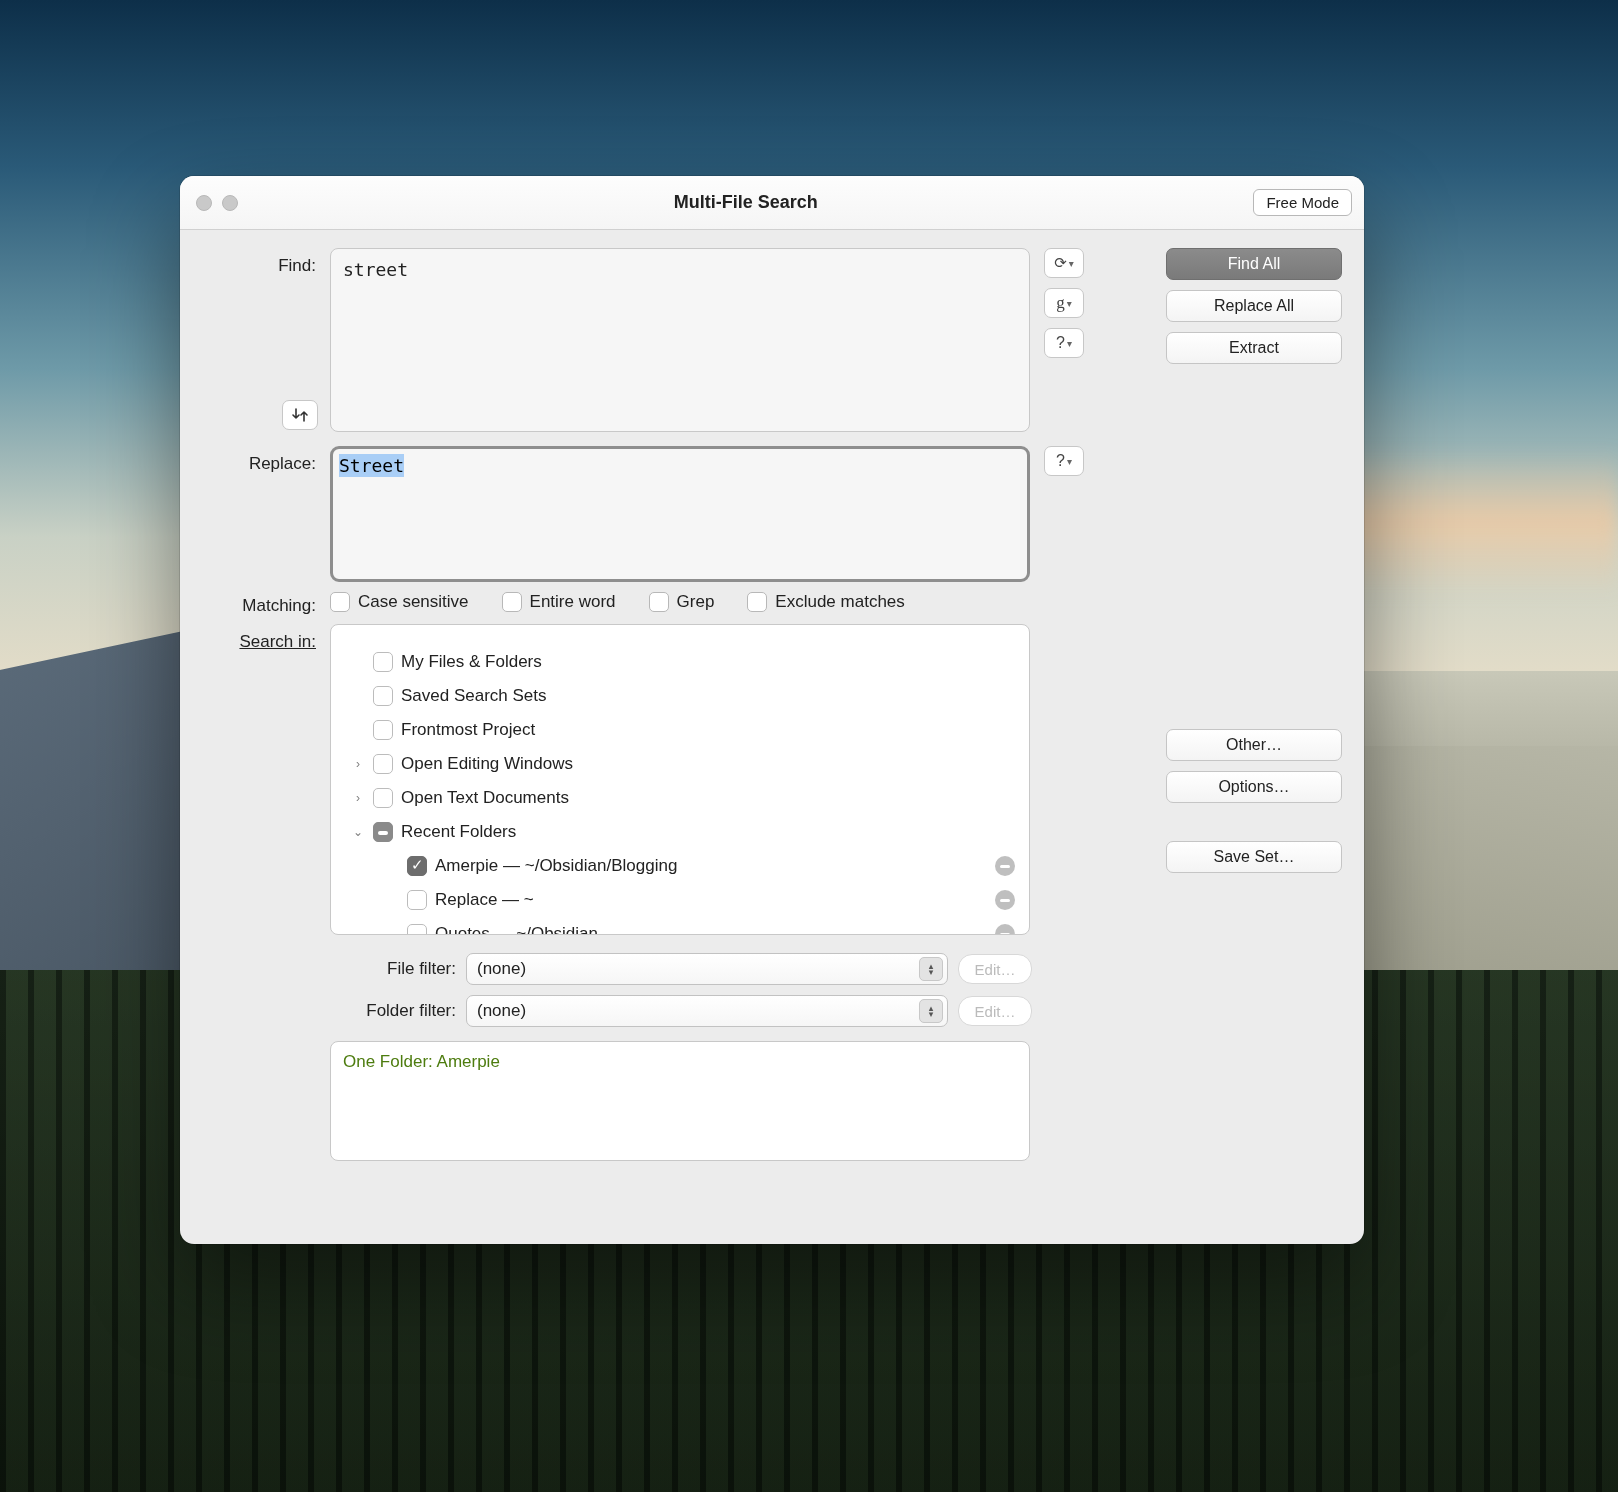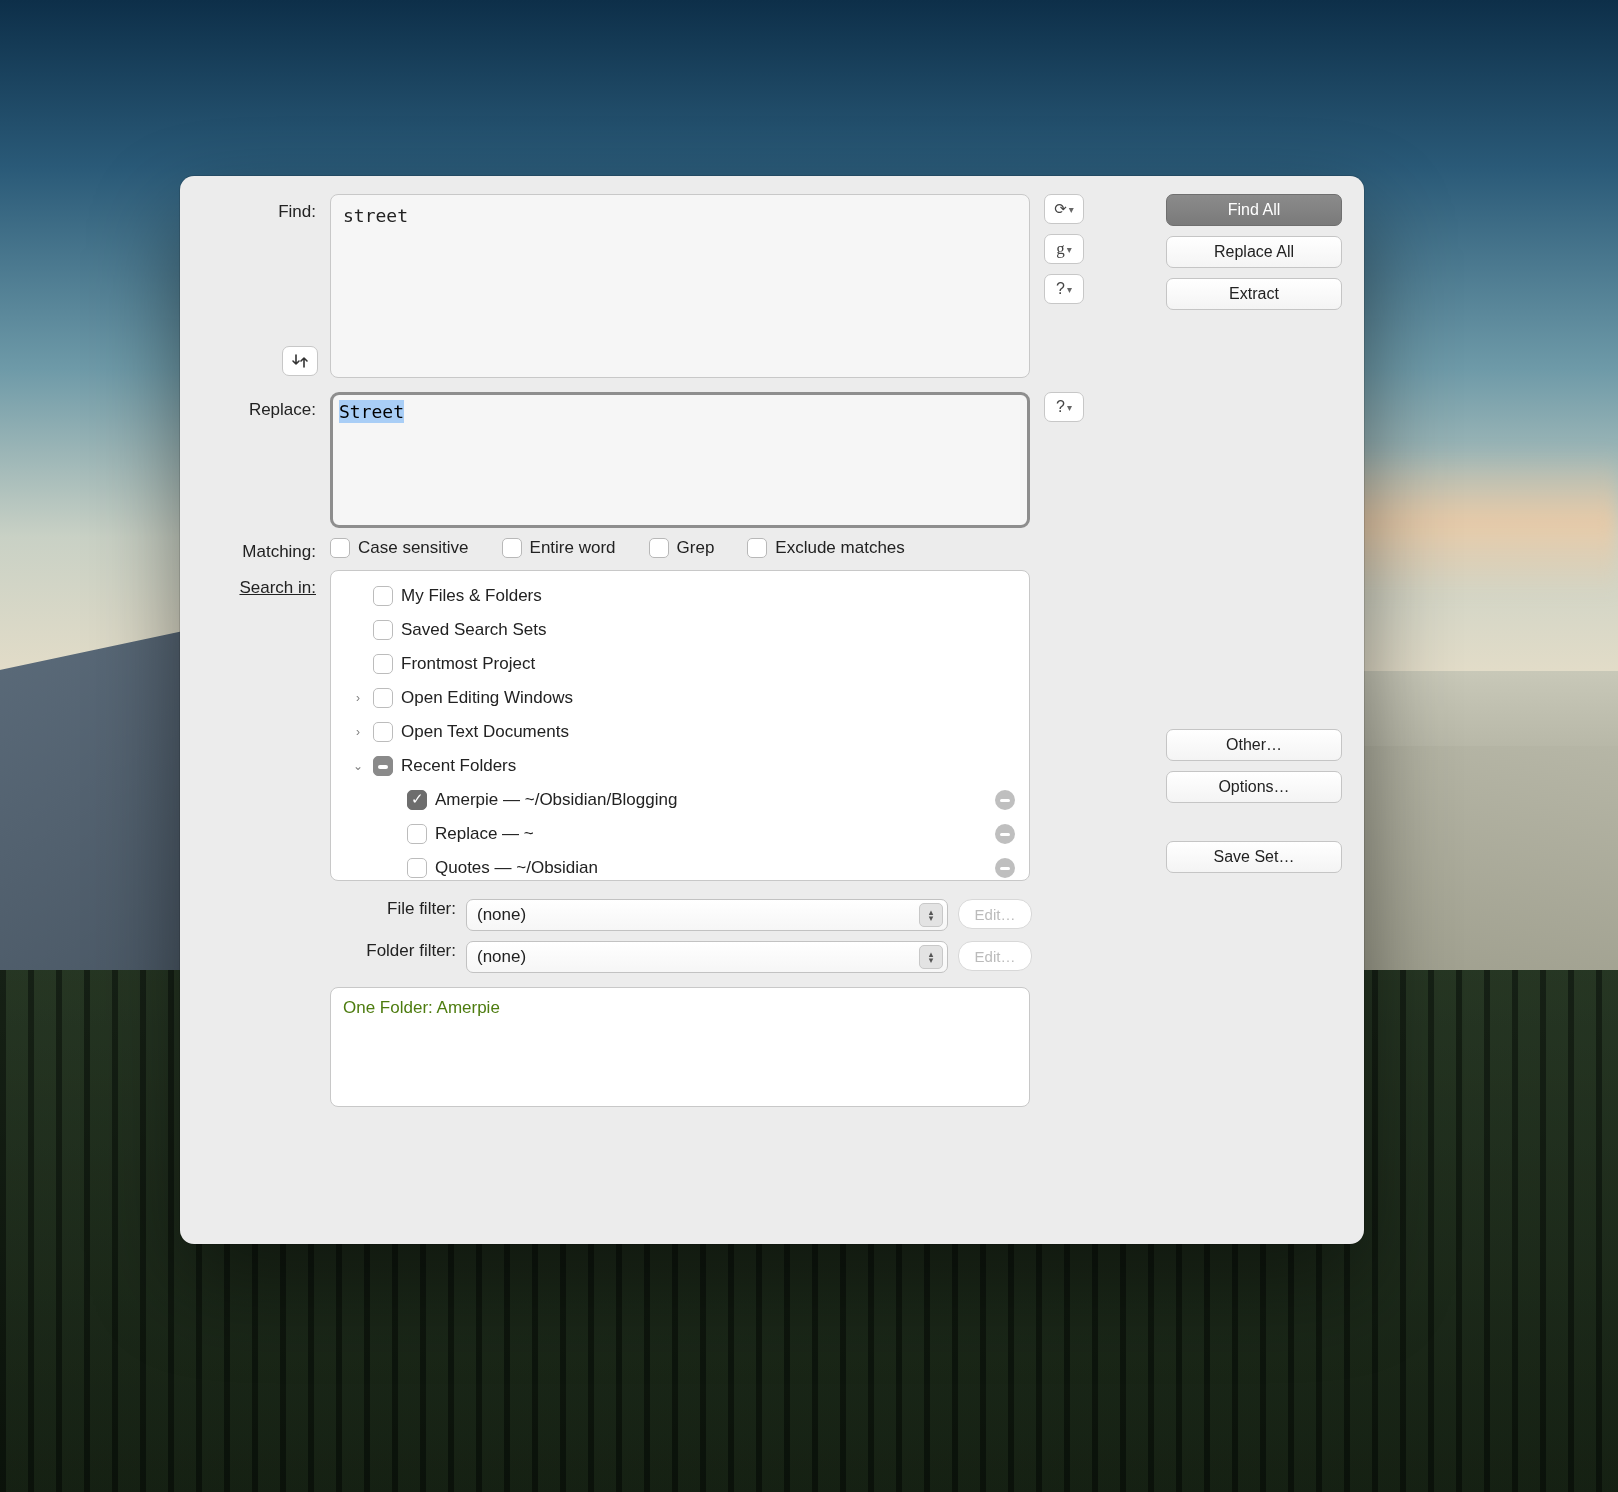--- a/index.html
+++ b/index.html
@@ -100,36 +100,36 @@
   .chk { display:flex; align-items:center; gap:8px; font-size:17px; color:#222;}
   .chk input[type=checkbox]{
     appearance:none; width:20px; height:20px; border:1px solid #b8b8b8; border-radius:5px; background:#fff; position:relative;
   }
   .chk input[type=checkbox]:checked{ background:#6f6f6f; border-color:#6f6f6f;}
   .chk input[type=checkbox]:checked::after{ content:"✓"; color:#fff; position:absolute; left:3px; top:-1px; font-size:15px;}
 
   .tree-box {
     width:700px; height:311px; background:#fff; border:1px solid #c8c8c8; border-radius:8px; overflow:hidden; position:relative;
   }
-  .tree-scroll { position:absolute; inset:0; overflow-y:auto; padding:8px 0;border-radius:16px;}
+  .tree-scroll { position:absolute; inset:0; overflow-y:auto; padding:20px 0;border-radius:16px;}
   .tree-scroll::-webkit-scrollbar{ width:18px;}
   .tree-scroll::-webkit-scrollbar-thumb{ background:#c0c0c0; border-radius:10px; border:4px solid #fff;}
   .tree-item { display:flex; align-items:center; height:34px; padding-left:20px; gap:8px; font-size:17px; color:#222;}
   .tree-item .disclosure{ width:14px; color:#808080; font-size:12px; text-align:center;}
   .tree-item .sp{ width:14px;}
   .tree-item .cb { appearance:none; width:20px;height:20px;border:1px solid #bcbcbc;border-radius:5px;background:#fff;position:relative;flex:0 0 auto;}
   .tree-item .cb.checked{ background:#6d6d6d;border-color:#6d6d6d;}
   .tree-item .cb.checked::after{content:"✓";color:#fff;position:absolute;left:3px;top:-1px;font-size:15px;}
   .tree-item .cb.mixed{ background:#8a8a8a;border-color:#8a8a8a;}
   .tree-item .cb.mixed::after{content:"";position:absolute;left:4px;right:4px;top:8px;height:4px;background:#fff;border-radius:2px;}
   .tree-item .minus { margin-left:auto; margin-right:14px; width:20px;height:20px;border-radius:50%;background:#bfbfbf; position:relative;}
   .tree-item .minus::after{content:"";position:absolute;left:5px;right:5px;top:9px;height:3px;background:#fff;border-radius:2px;}
   .tree-item.indent { padding-left:54px;}
 
-  .filter-row{ display:flex; align-items:flex-start; gap:10px; margin-top:10px;}
+  .filter-row{ display:flex; align-items:center; gap:10px; margin-top:10px;}
   .filter-label{ width:160px; text-align:right; font-size:17px;}
   .select{
     flex:1; height:32px; background:linear-gradient(#fff,#f6f6f6); border:1px solid #c2c2c2; border-radius:7px;
     display:flex; align-items:center; padding:0 10px; font-size:17px; color:#222; position:relative;
   }
   .select .arrows{ position:absolute; right:4px; top:3px; width:24px;height:24px;border-radius:5px;background:#e3e3e3;border:1px solid #c8c8c8;display:flex;flex-direction:column;align-items:center;justify-content:center;line-height:6px;font-size:9px;color:#555;}
   .edit-btn{ width:74px;height:30px;background:#fff;border:1px solid #d8d8d8;border-radius:14px;font-size:15px;color:#bbb;}
 
   .summary-box{
     margin-top:14px; width:700px; height:120px; background:#fff; border:1px solid #c8c8c8; border-radius:8px;
@@ -152,20 +152,28 @@
 <div class="bg">
   <div class="sky1"></div>
   <div class="sky2"></div>
   <div class="mtn-left"></div>
   <div class="mtn-right"></div>
   <div class="trees"></div>
 </div>
 
 <div class="window">
 
+  <div class="titlebar">
+    <div class="traffic">
+      <span class="dot"></span>
+      <span class="dot"></span>
+    </div>
+    <div class="title">Multi-File Search</div>
+    <button class="badge-btn">Free Mode</button>
+  </div>
 
   <div class="body">
 
     <div style="flex:1; display:flex; flex-direction:column;">
 
       <div class="row">
         <div class="label">Find:</div>
         <div style="position:relative; display:flex; gap:14px;">
           <textarea class="find-box" spellcheck="false" style="">street</textarea>
           <div class="aux-col">

